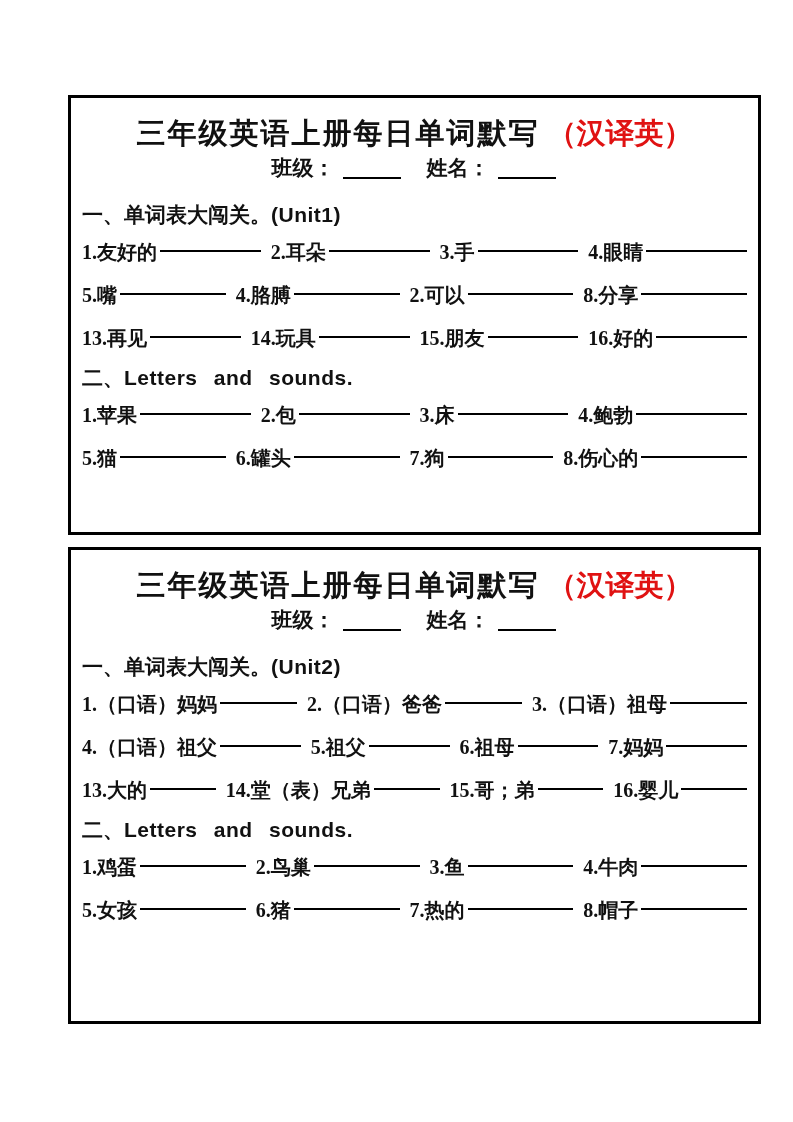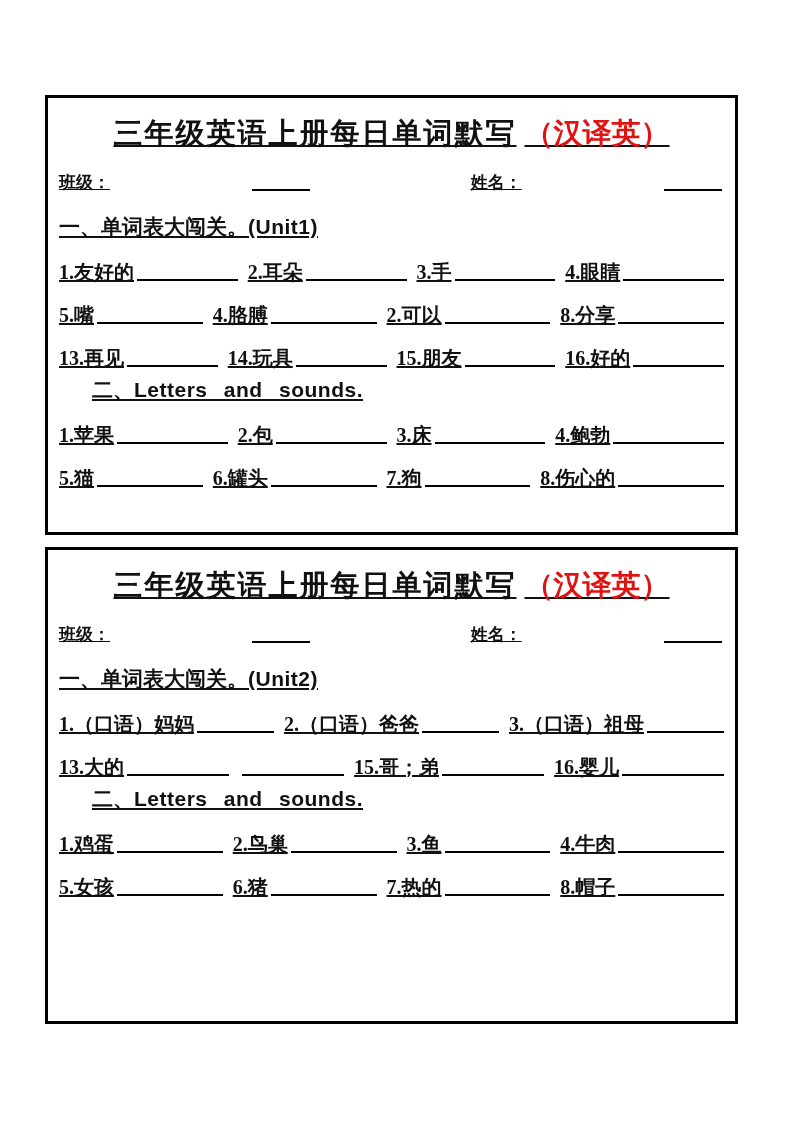--- a/index.html
+++ b/index.html
@@ -7,54 +7,53 @@
     --accent:#e01212;
     --line:#000000;
   }
   html,body{margin:0;padding:0;background:#ffffff;}
   body{
     width:793px;height:1122px;position:relative;
     font-family:"Liberation Serif","DejaVu Serif",serif;
     color:var(--ink);
   }
   .card{
-    position:absolute;left:45px;width:693px;box-sizing:border-box;
+    position:absolute;left:68px;width:693px;box-sizing:border-box;
     border:3px solid var(--line);background:#ffffff;
     padding:6px 11px 0 11px;
-    text-decoration:underline;
   }
   .card-1{top:95px;height:440px;}
   .card-2{top:547px;height:477px;}
   .title-line{
     text-align:center;font-size:29px;font-weight:bold;
     letter-spacing:2px;margin-top:8px;height:42px;line-height:42px;
     white-space:nowrap;
   }
   .title-note{color:var(--accent);margin-left:8px;letter-spacing:0;}
   .id-line{
-    display:flex;justify-content:space-between;align-items:flex-end;
-    font-size:17px;font-weight:bold;margin-top:12px;height:28px;
+    display:flex;justify-content:center;align-items:flex-end;
+    font-size:21px;font-weight:bold;height:28px;
   }
   .id-blank{
     width:58px;flex:0 0 auto;border-bottom:2px solid var(--line);
     height:2px;margin:0 26px 3px 8px;
   }
   .id-blank.last{margin-right:2px;}
   .heading{
     font-size:21px;font-weight:bold;margin-top:18px;height:30px;
     line-height:30px;
   }
   .heading .en{
     font-family:"Liberation Sans","DejaVu Sans",sans-serif;
     font-weight:bold;word-spacing:10px;letter-spacing:0.5px;text-align:center;
   }
-  .heading.second{margin-top:4px;margin-left:33px;}
+  .heading.second{margin-top:4px;}
   .rows{display:block;}
   .word-row{
-    display:flex;align-items:flex-end;height:43px;
+    display:flex;align-items:center;height:43px;
     font-size:20px;font-weight:bold;white-space:nowrap;
   }
   .wlabel{flex:0 0 auto;line-height:26px;}
   .blank{
     flex:1 1 46px;min-width:28px;border-bottom:2px solid var(--line);
     height:2px;margin:0 10px 4px 3px;
   }
   .word-row .blank:last-child{margin-right:0;}
 </style>
 </head>
@@ -150,22 +149,33 @@
     <div class="rows">
         <div class="word-row">
           <span class="wlabel">1.（口语）妈妈</span>
           <span class="blank"></span>
           <span class="wlabel">2.（口语）爸爸</span>
           <span class="blank"></span>
           <span class="wlabel">3.（口语）祖母</span>
           <span class="blank"></span>
         </div>
         <div class="word-row">
+          <span class="wlabel">4.（口语）祖父</span>
+          <span class="blank"></span>
+          <span class="wlabel">5.祖父</span>
+          <span class="blank"></span>
+          <span class="wlabel">6.祖母</span>
+          <span class="blank"></span>
+          <span class="wlabel">7.妈妈</span>
+          <span class="blank"></span>
+        </div>
+        <div class="word-row">
           <span class="wlabel">13.大的</span>
           <span class="blank"></span>
+          <span class="wlabel">14.堂（表）兄弟</span>
           <span class="blank"></span>
           <span class="wlabel">15.哥；弟</span>
           <span class="blank"></span>
           <span class="wlabel">16.婴儿</span>
           <span class="blank"></span>
         </div>
       </div>
     <div class="heading second">
       <span>二、</span><span class="en">Letters and sounds.</span>
     </div>

